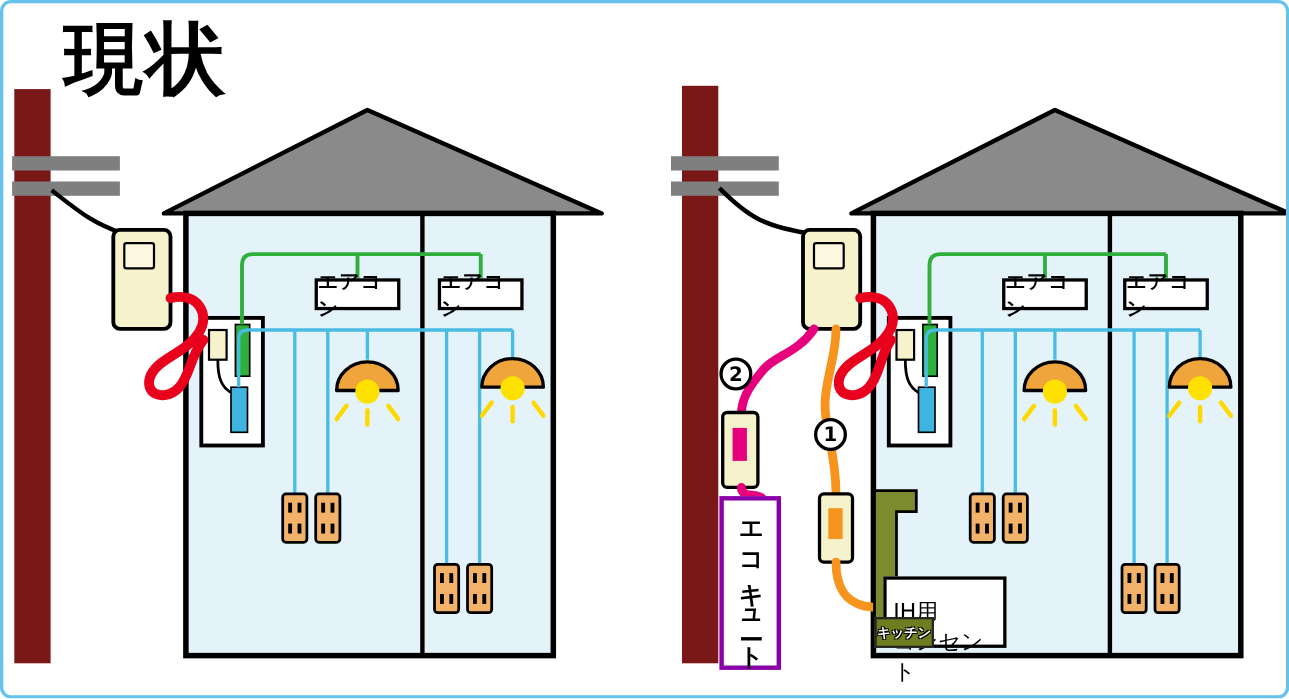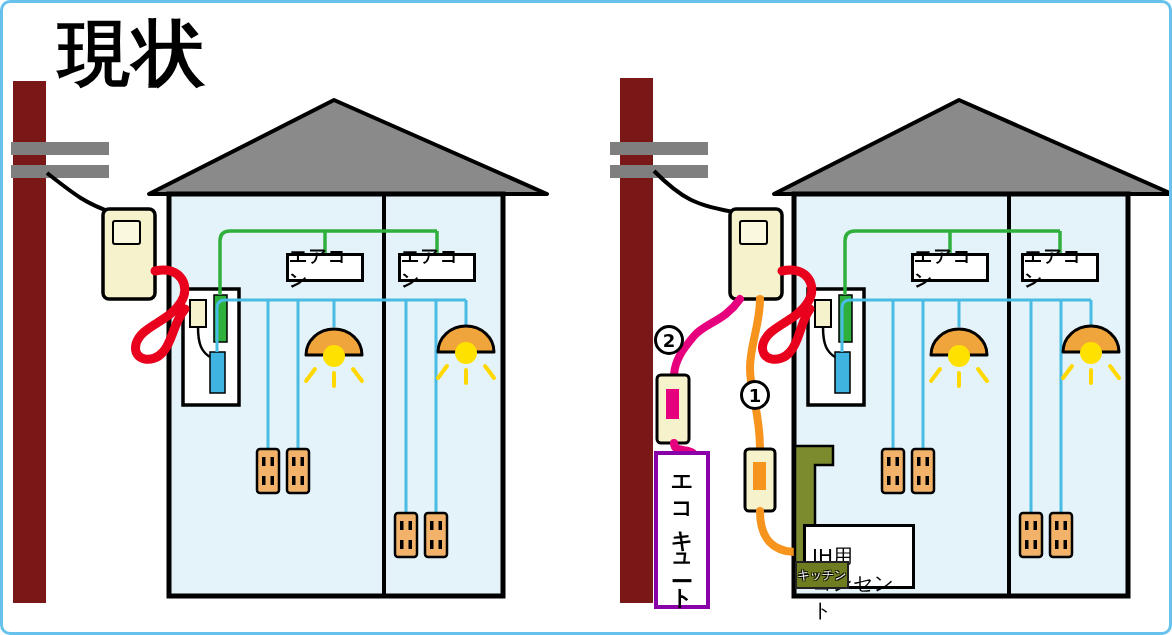--- a/index.html
+++ b/index.html
@@ -94,21 +94,21 @@
   .kitchen {
     position: absolute;
     left: 792px;
     top: 558px;
     width: 54px;
     height: 28px;
     background: #6f7d20;
     border: 2px solid #222;
     color: #ffffff;
     font-size: 12px;
-    font-weight: normal;
+    font-weight: bold;
     display: flex;
     align-items: center;
     justify-content: center;
     text-shadow: -1px -1px 0 #000, 1px -1px 0 #000, -1px 1px 0 #000, 1px 1px 0 #000;
   }
 </style>
 </head>
 <body>
 
 <div class="frame">

